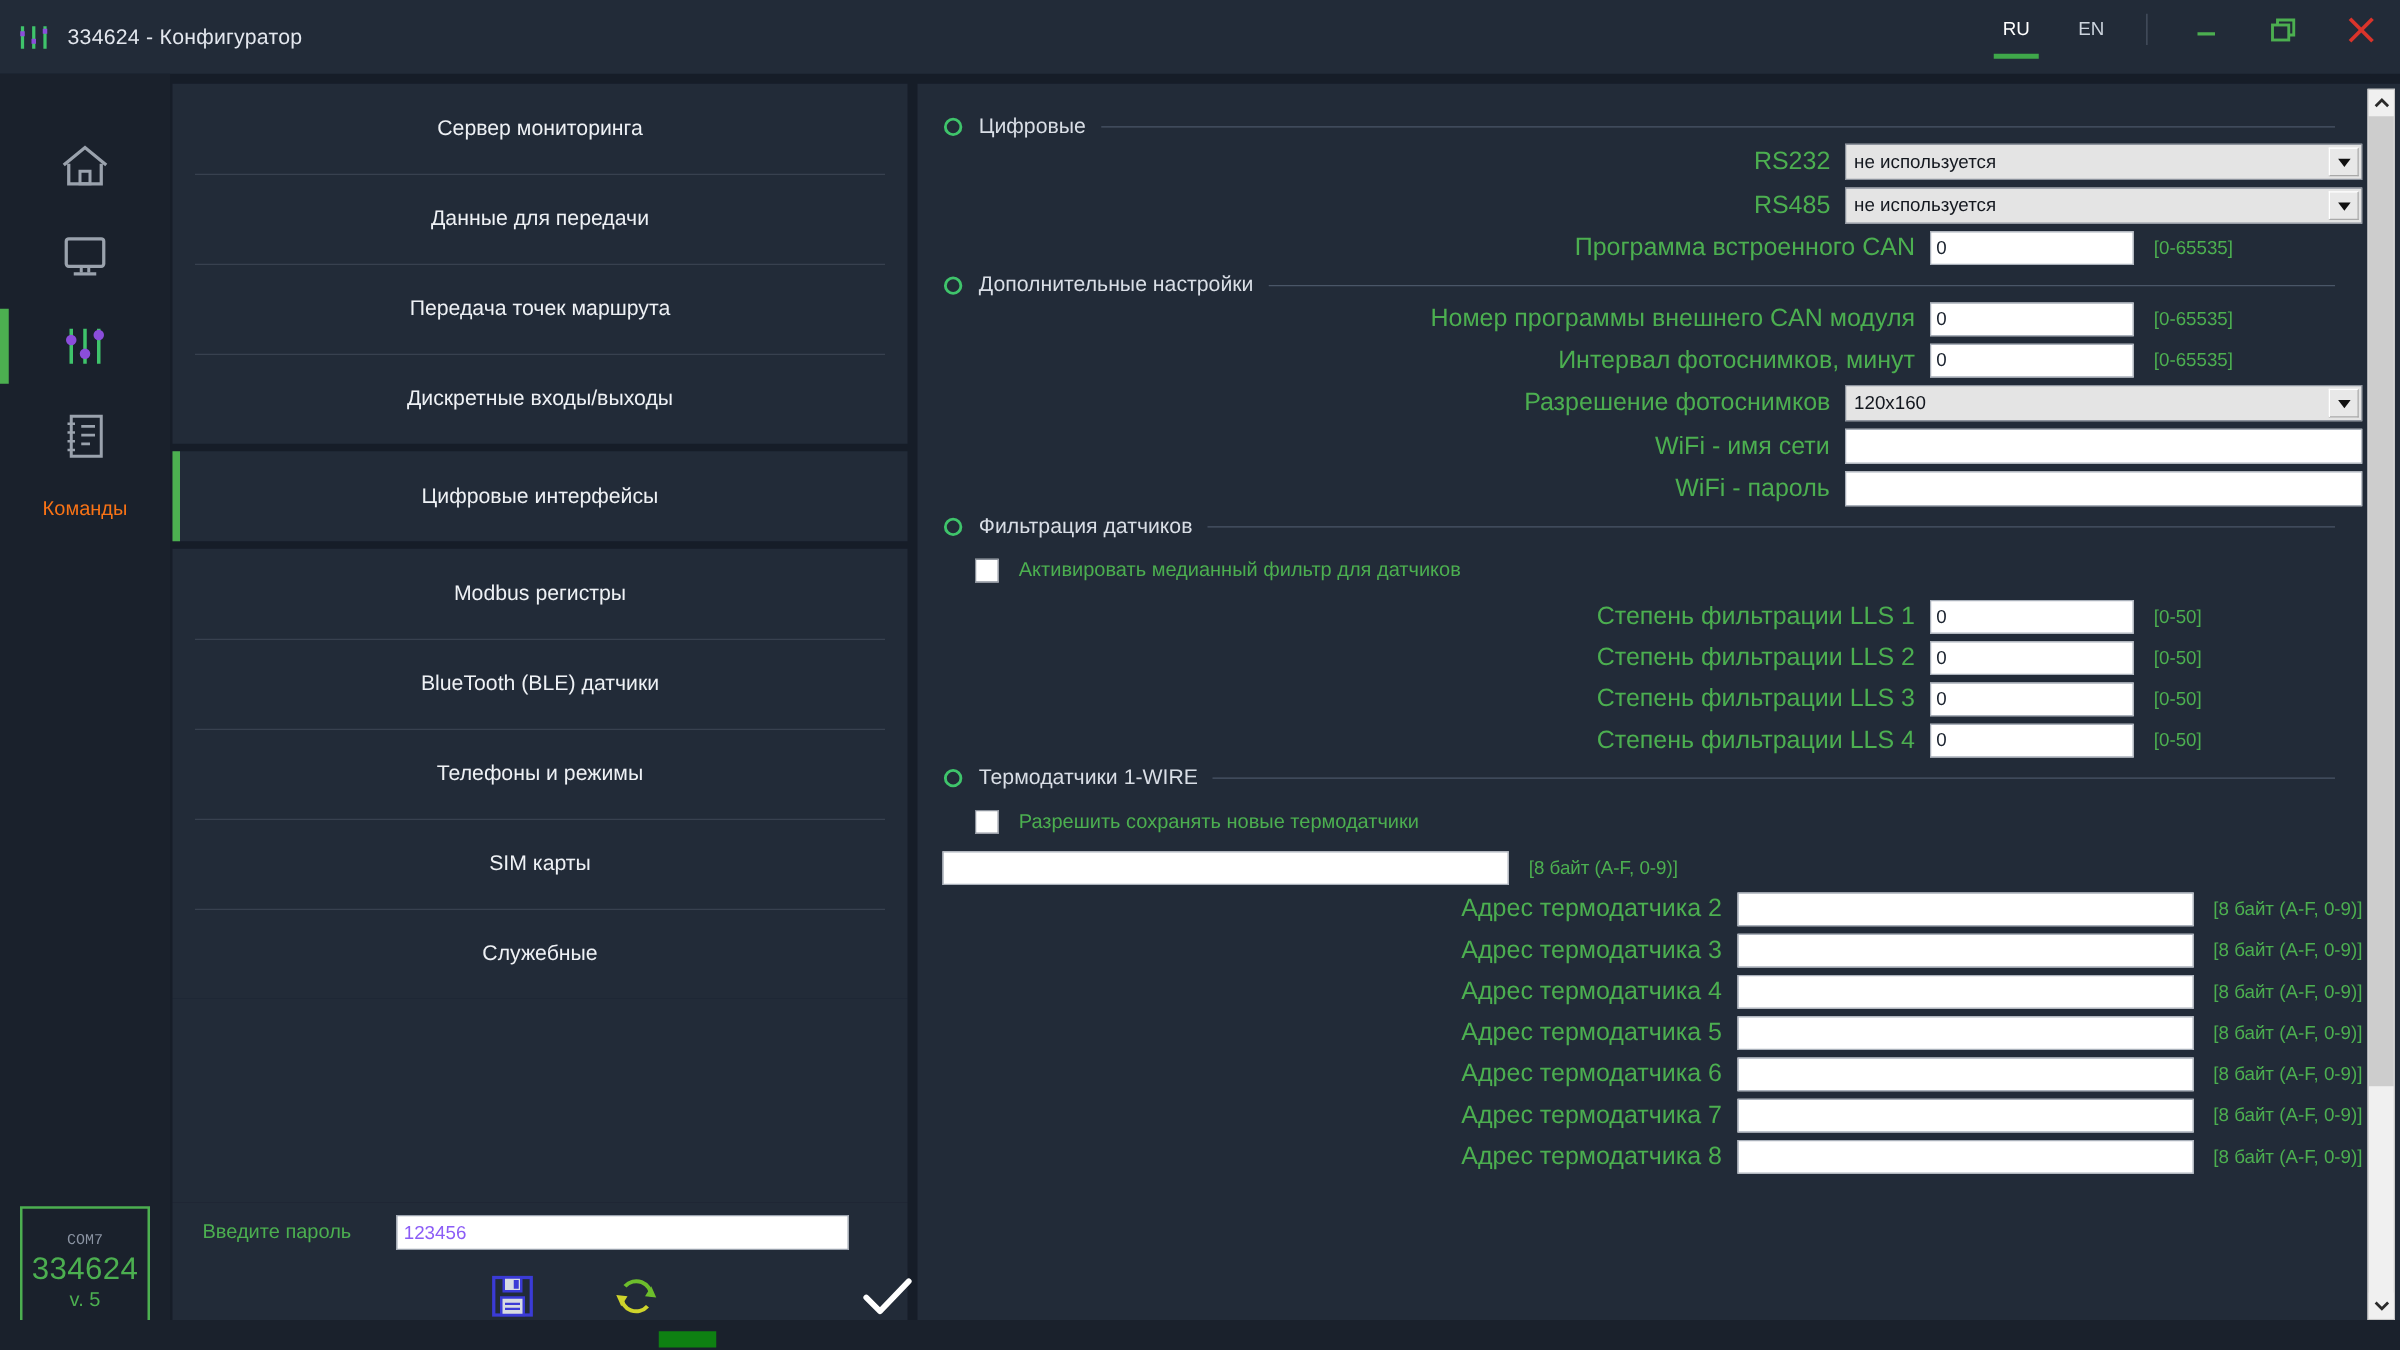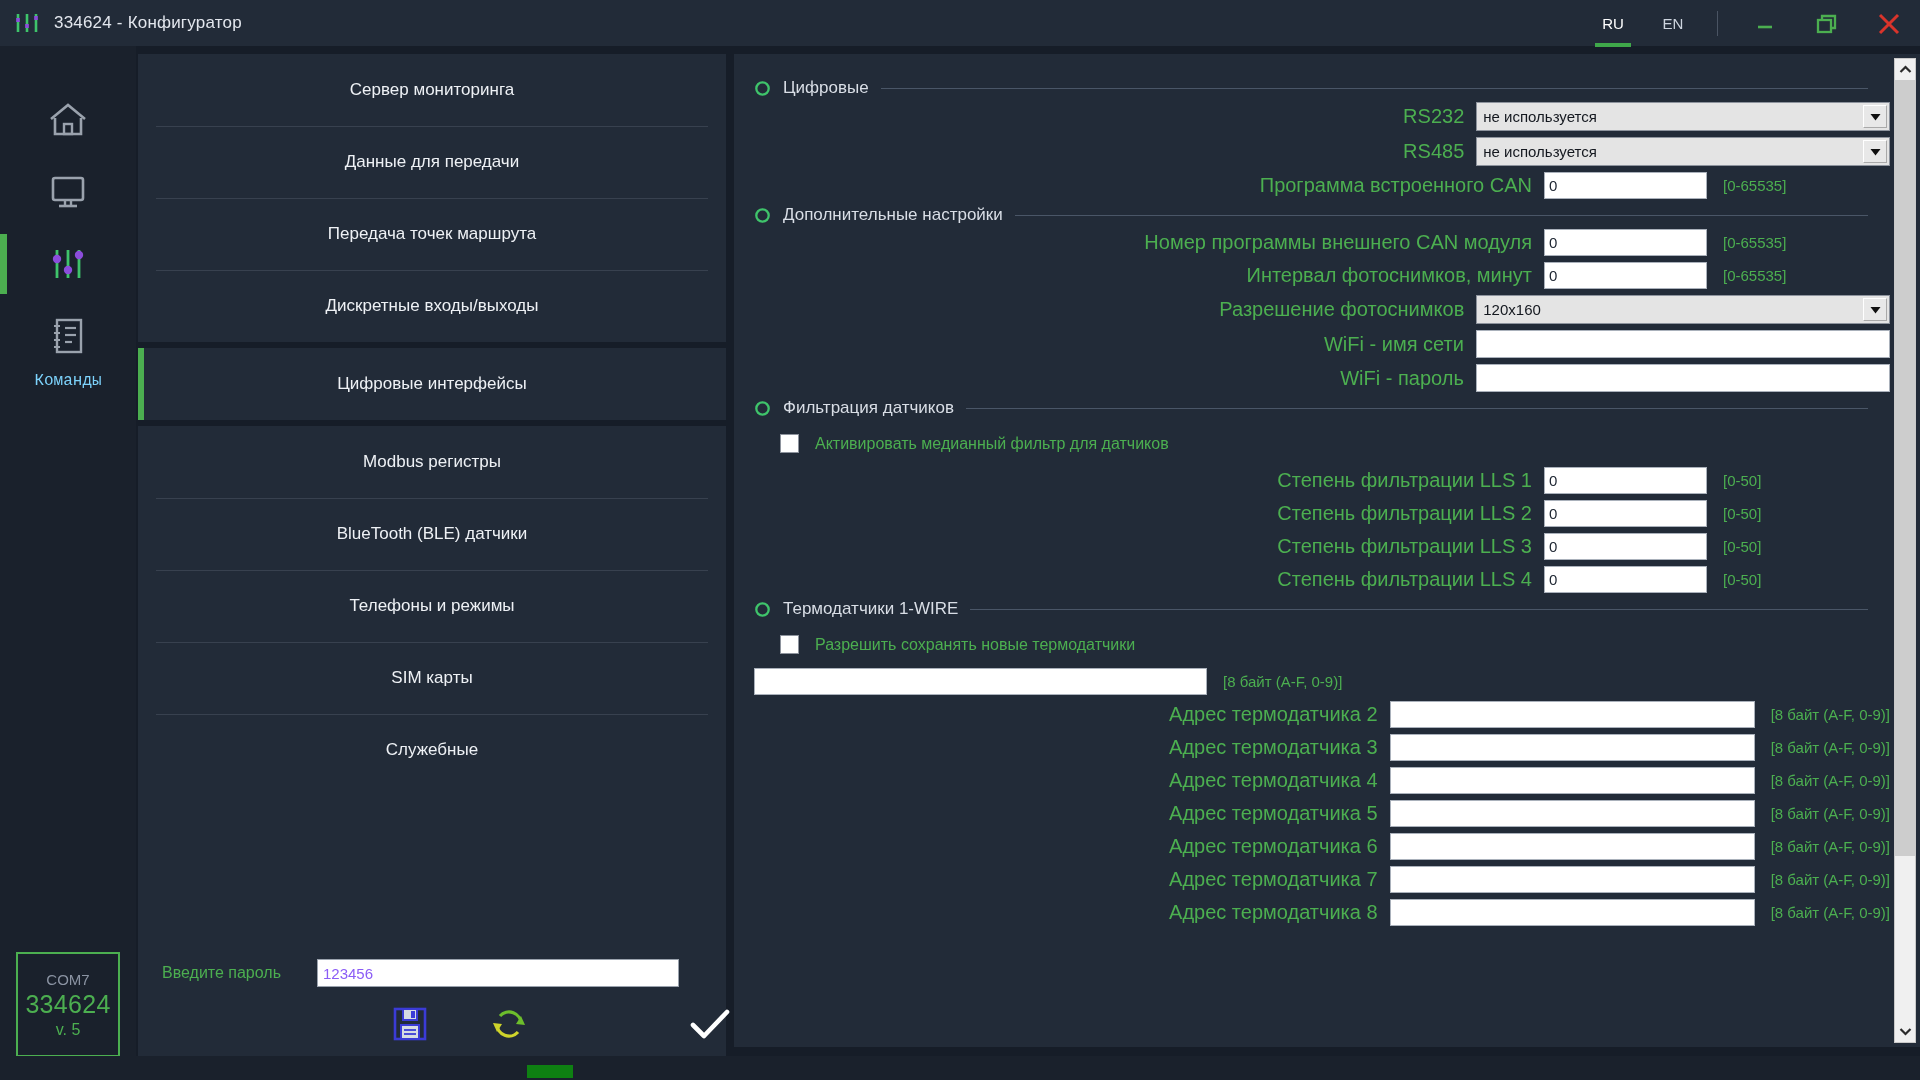--- a/index.html
+++ b/index.html
@@ -5,21 +5,21 @@
   * { box-sizing: border-box; margin: 0; padding: 0; }
   html, body {
     width: 1920px; height: 1080px;
     background: #161d28;
     font-family: "Liberation Sans", "DejaVu Sans", sans-serif;
     overflow: hidden;
   }
 
   
   #titlebar {
-    height: 46px; width: 100%;
+    height: 59px; width: 100%;
     background: #222b38;
     display: flex; align-items: center;
     position: relative;
   }
   #app-logo { margin-left: 14px; width: 26px; height: 24px; display: block; }
   #app-title {
     margin-left: 14px;
     color: #e3e7ee; font-size: 17px; letter-spacing: .2px;
   }
   #titlebar-right {
@@ -57,30 +57,30 @@
     width: 136px; height: 72px;
     display: flex; align-items: center; justify-content: center;
     position: relative; cursor: pointer;
   }
   .rail-item:first-child { margin-top: 38px; }
   .rail-item.active::before {
     content: ""; position: absolute; left: 0; top: 6px; bottom: 6px;
     width: 7px; background: #4caf50;
   }
   #rail-label {
-    color: #7dd3fc; font-size: 16px;  font-family: Liberation Mono, monospace;
+    color: #f97316; font-size: 16px; margin-top: 14px;
   }
   #com-badge {
     position: absolute; left: 16px; bottom: 22px;
     width: 104px; height: 105px;
     border: 2px solid #4caf50;
     display: flex; flex-direction: column; align-items: center;
     justify-content: center; gap: 2px;
   }
-  #com-port { color: #8b94a3; font-size: 15px; }
+  #com-port { color: #8b94a3; font-size: 12px; font-family: Liberation Mono, monospace; }
   #com-id { color: #4caf50; font-size: 25px; letter-spacing: .3px; }
   #com-ver { color: #4caf50; font-size: 16px; }
 
   
   #menu-col {
     width: 590px; flex: 0 0 590px;
     padding: 8px 0 0 2px;
     display: flex; flex-direction: column;
   }
   .menu-group { background: #222b38; }

